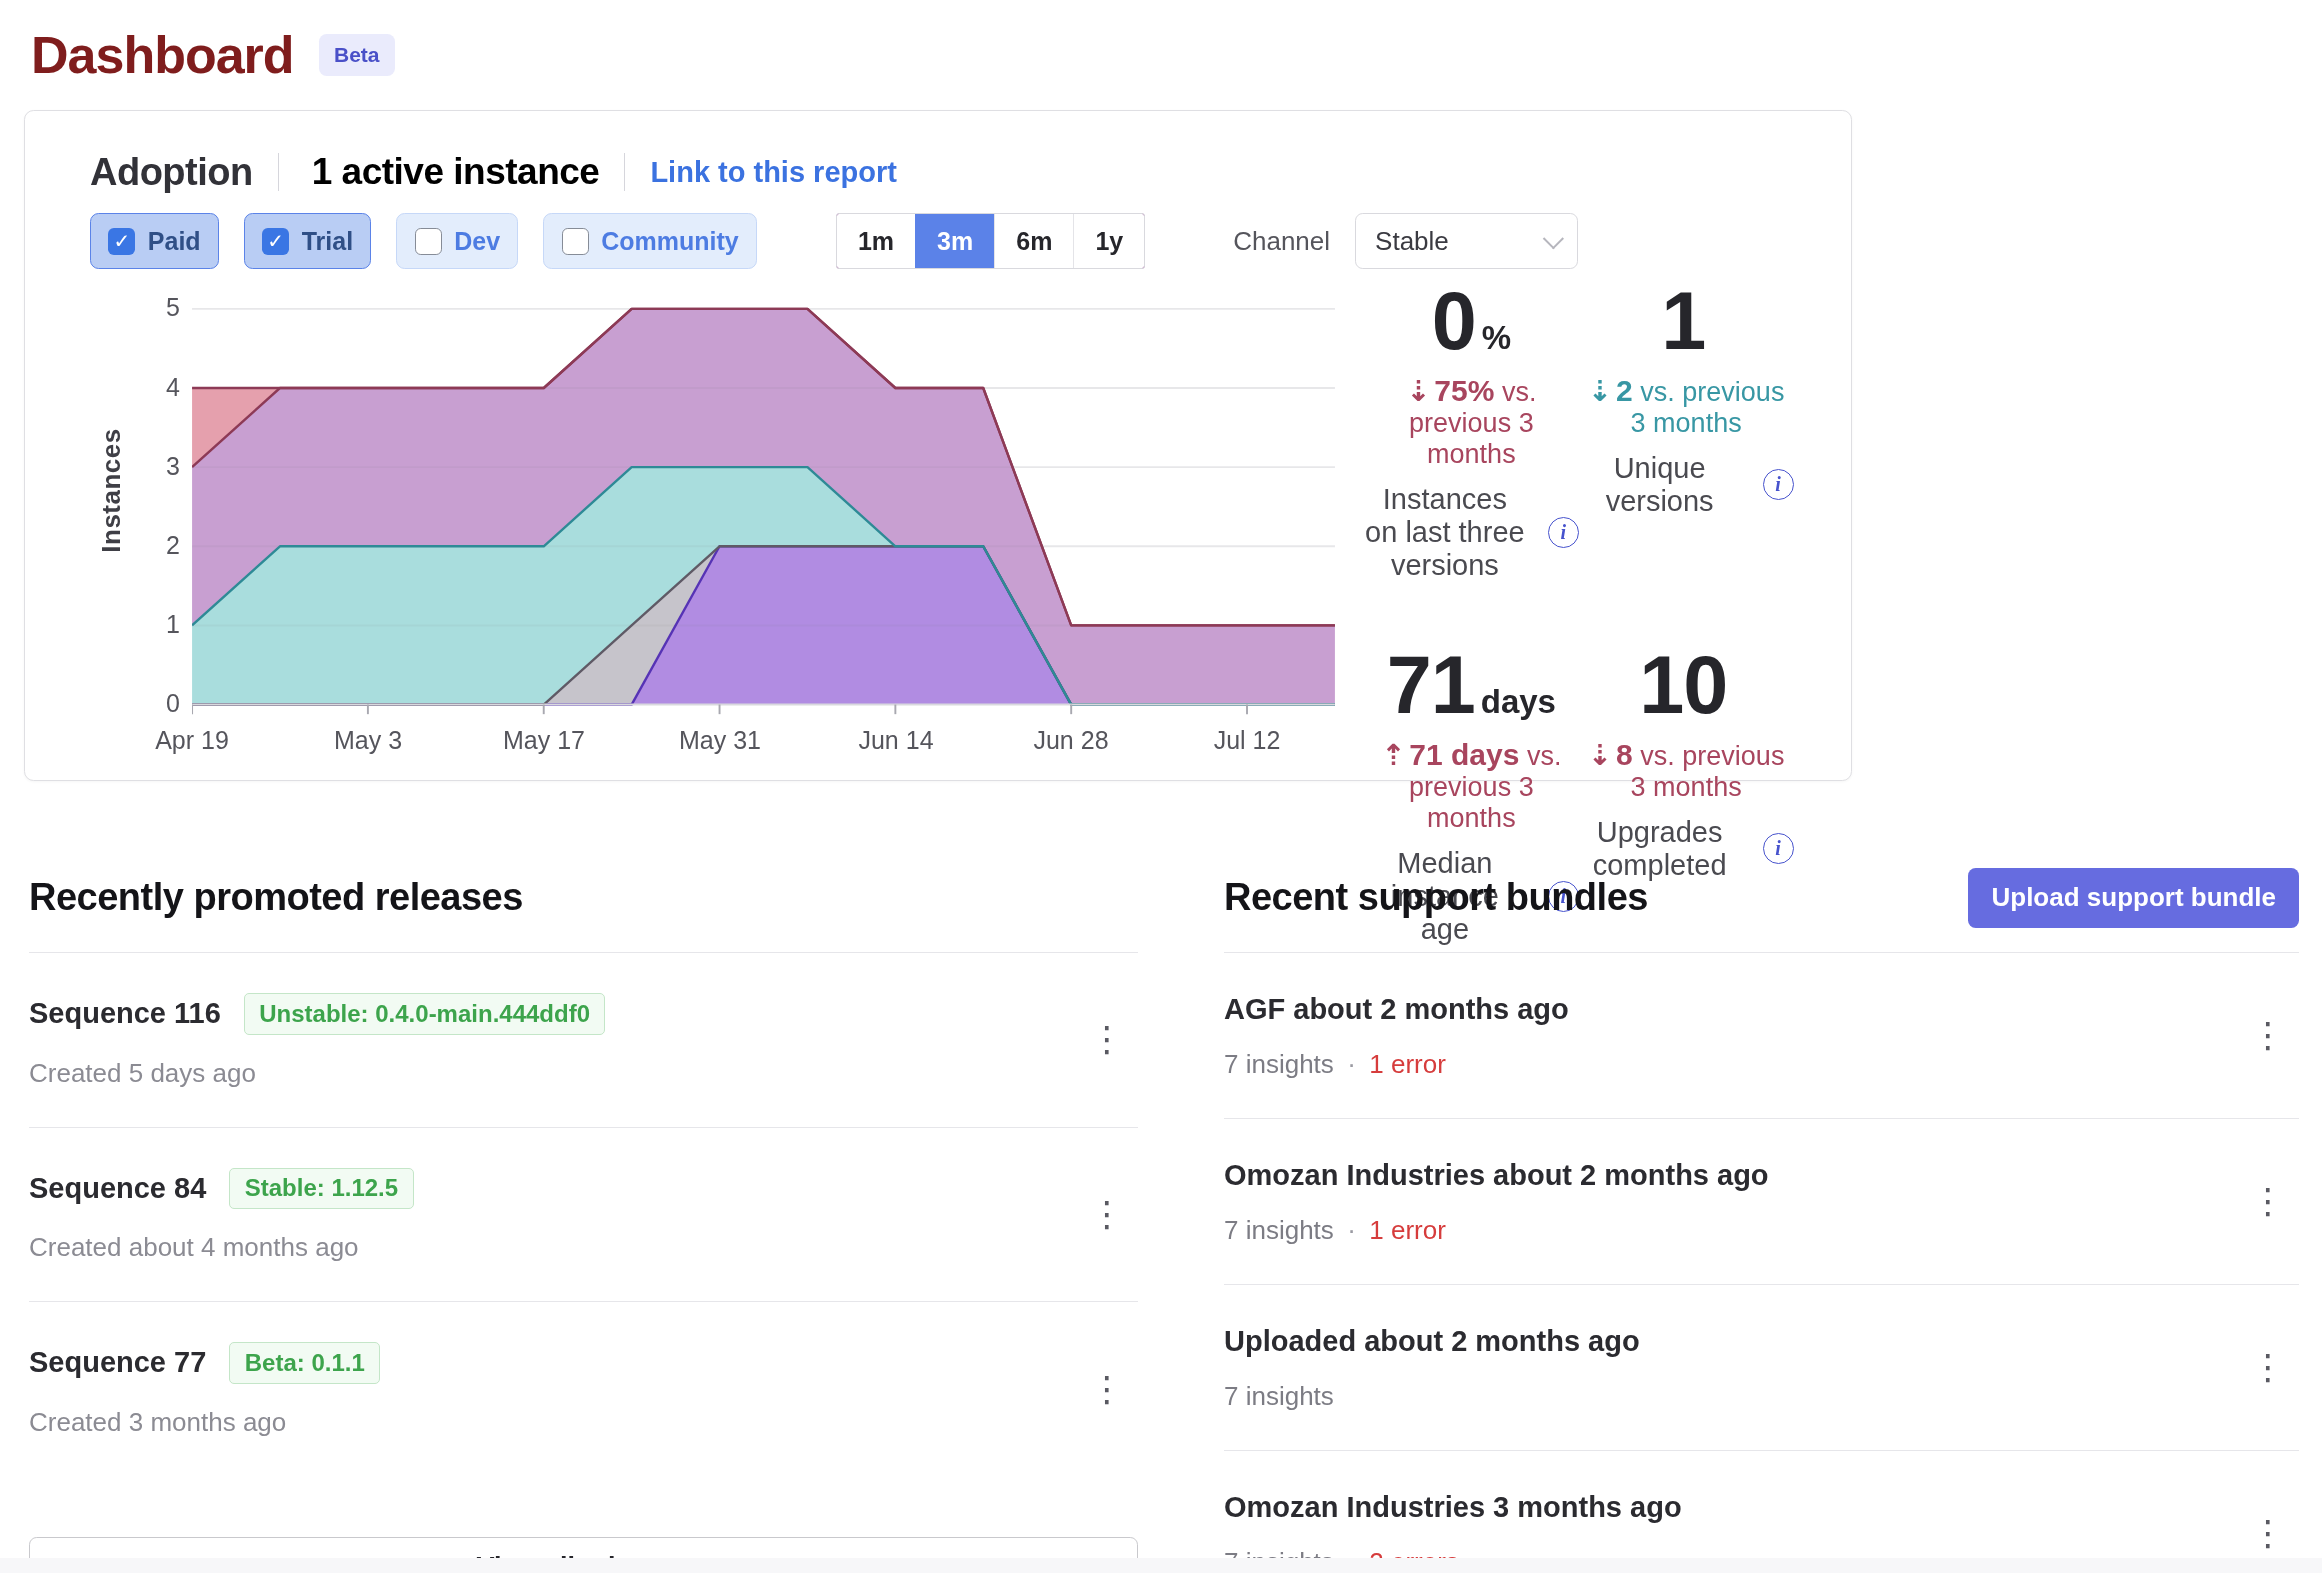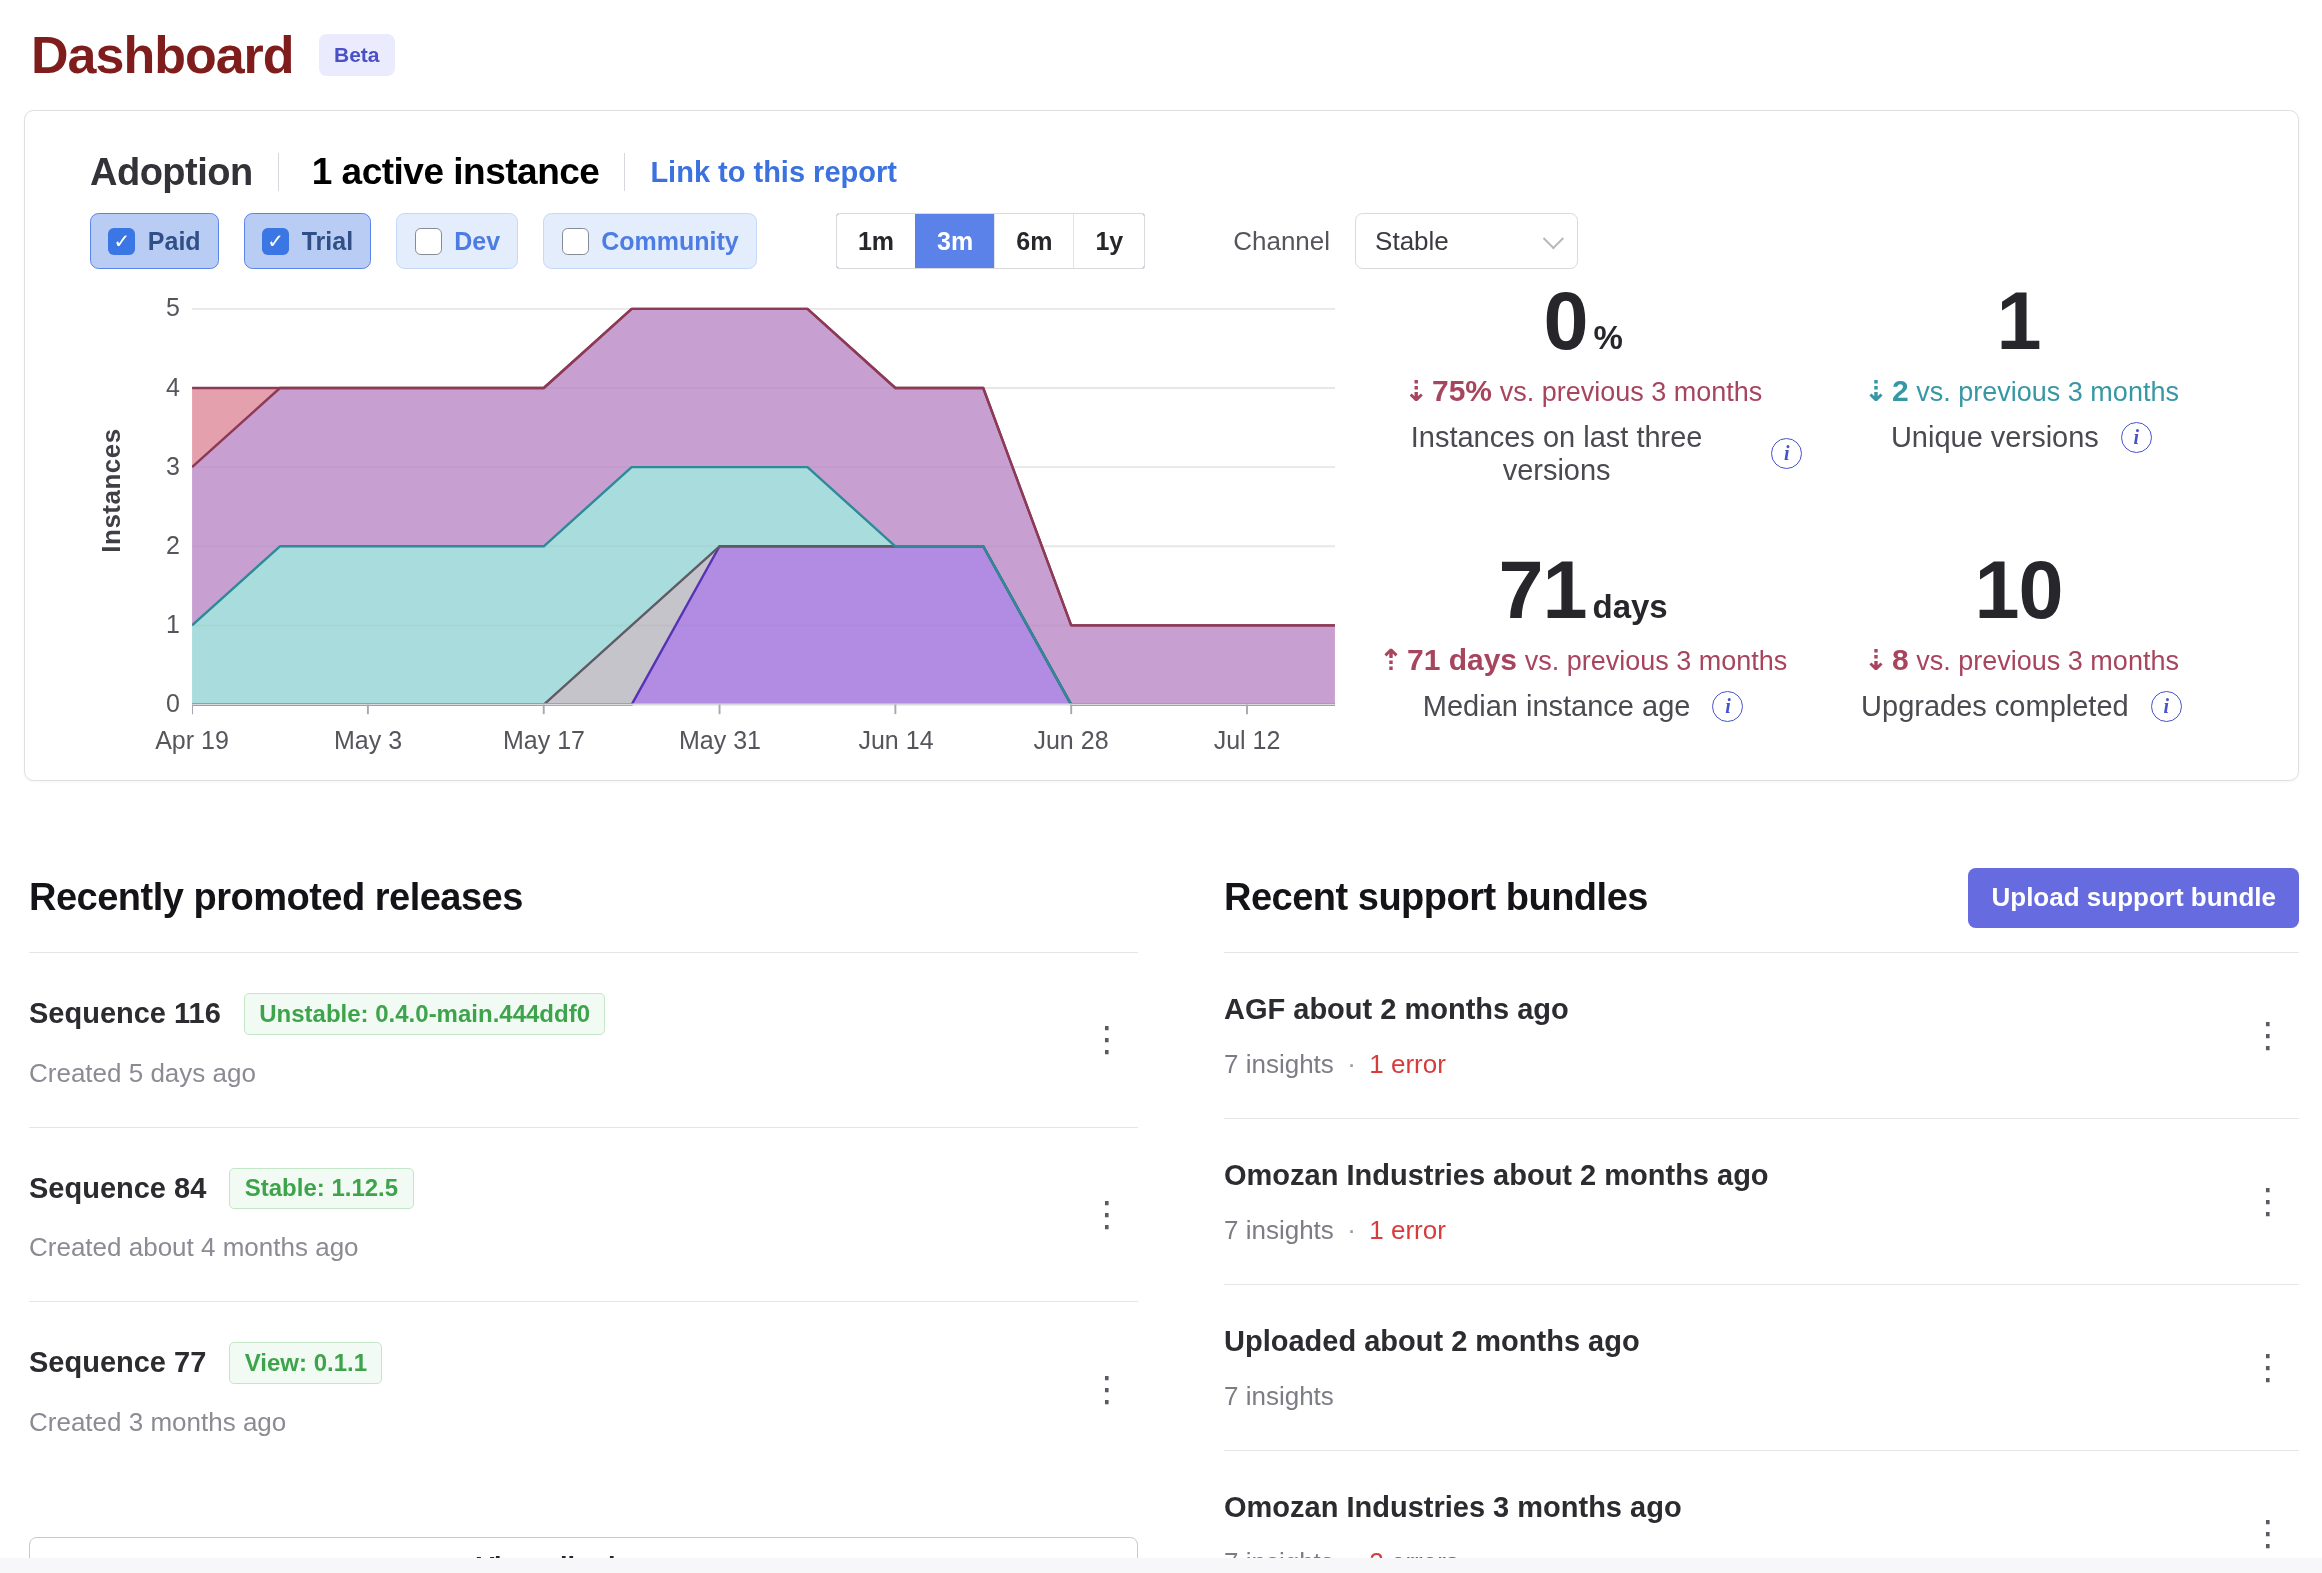--- a/index.html
+++ b/index.html
@@ -7,21 +7,21 @@
     font-family:"Liberation Sans","DejaVu Sans",sans-serif; color:#2b2b30; }
   .page { position:relative; width:2323px; height:1574px; }
 
   
   .page-header { display:flex; align-items:center; gap:25px; padding:25px 0 0 31px; }
   .page-title { font-size:52px; font-weight:800; letter-spacing:-1px; color:#7f1d1d; }
   .beta-badge { background:#eaebfc; color:#4a50c8; font-size:21px; font-weight:600;
     padding:8.6px 15.4px; border-radius:7.7px; }
 
   
-  .card { margin:25px 24px 0 24px; width:2275px; height:671px; background:#fff;
+  .card { margin:25px 24px 0 24px; width:1828px; height:671px; background:#fff;
     border:1px solid #dfdfe3; border-radius:9.6px; box-shadow:0 1px 2.9px rgba(0,0,0,.04);
     padding:37px 46px 0 65px; }
   .card-head { display:flex; align-items:center; gap:25px; height:48px; }
   .adoption-title { font-size:38px; font-weight:700; color:#323238; letter-spacing:-0.5px; }
   .vdiv { width:0; border-left:1.9px solid #d6d6dc; height:38px; }
   .adoption-subtitle { font-size:37px; font-weight:600; color:#000000; letter-spacing:-0.5px;margin-left:8px; }
   .report-link { font-size:29px; font-weight:700; color:#3b72e0; text-decoration:none; cursor:pointer; }
 
   
   .filters { display:flex; align-items:center; margin-top:17.3px; height:56px; }
@@ -245,21 +245,21 @@
           <span class="green-badge">Stable: 1.12.5</span>
         </div>
         <div class="row-sub">
             <span>Created about 4 months ago</span>
           </div>
         <button class="kebab">⋮</button>
       </div>
       <div class="item">
         <div class="row-title-line">
           <span class="row-title">Sequence 77</span>
-          <span class="green-badge">View: 0.1.1</span>
+          <span class="green-badge">Beta: 0.1.1</span>
         </div>
         <div class="row-sub">
             <span>Created 3 months ago</span>
           </div>
         <button class="kebab">⋮</button>
       </div>
       <button class="view-all">View all releases</button>
     </div>
 
     <div class="col-right">

